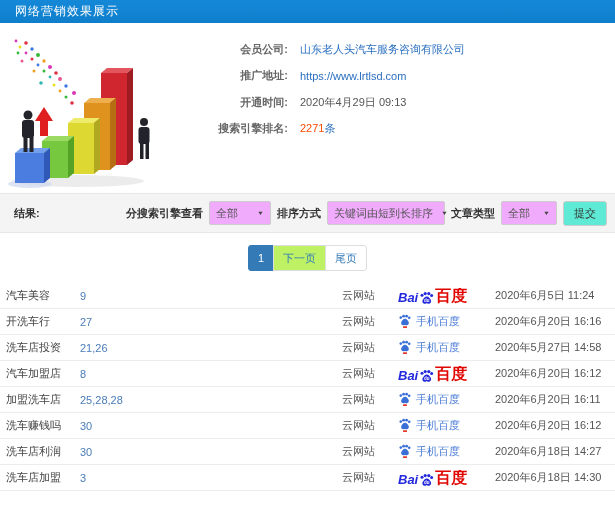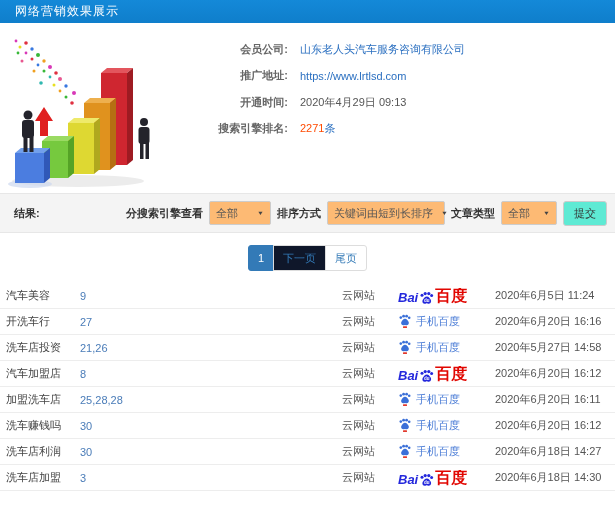--- a/index.html
+++ b/index.html
@@ -29,21 +29,21 @@
   
   .filter-bar {
     height:40px; background:#f4f4f4;
     border-top:1px solid #e7e7e7; border-bottom:1px solid #e7e7e7;
     display:flex; align-items:center; padding:0 8px 0 14px;
   }
   .result-label { font-weight:bold; color:#333; }
   .filter-controls { margin-left:auto; display:flex; align-items:center; gap:6px; }
   .filter-label { font-weight:bold; color:#333; white-space:nowrap; }
   .select {
-    background:#fdba74; border:1px solid #ccc; border-radius:2px;
+    background:#f0abfc; border:1px solid #ccc; border-radius:2px;
     height:24px; display:flex; align-items:center;
     padding:0 6px; color:#555; cursor:pointer; white-space:nowrap;
   }
   .select .sel-text { flex:1; }
   .select .arrow { font-size:7px; color:#444; margin-left:8px; transform:scaleY(.8); }
   .sel-engine { width:62px; }
   .sel-sort  { width:118px; }
   .sel-article { width:56px; }
   .submit-btn {
     background:#5eead4; border:1px solid #ccc; border-radius:3px;
@@ -53,21 +53,21 @@
   
   .pagination-wrap { height:50px; display:flex; justify-content:center; align-items:center; }
   .page-btn {
     min-width:26px; height:26px; line-height:24px; text-align:center;
     border:1px solid #ddd; background:#fff; color:#337ab7;
     padding:0 9px; margin-left:-1px; cursor:pointer; display:inline-block;
   }
   .page-btn.first { border-radius:3px 0 0 3px; margin-left:0; }
   .page-btn.lastb { border-radius:0 3px 3px 0; }
   .page-btn.active { background:#337ab7; border-color:#337ab7; color:#fff; }
-  .page-btn.next { background:#0f172a; }
+  .page-btn.next { background:#bef264; }
 
   
   .table { width:100%; }
   .tr { display:flex; align-items:center; height:26px; border-bottom:1px solid #ededed; }
   .thead .tr { height:30px; border-bottom:1px solid #e0e0e0; font-weight:bold; color:#333; }
   .td { overflow:hidden; white-space:nowrap; }
   .c1 { width:80px; padding-left:6px; }
   .c2 { width:262px; }
   .c3 { width:56px; color:#555; }
   .c4 { width:97px; display:flex; align-items:center; }

